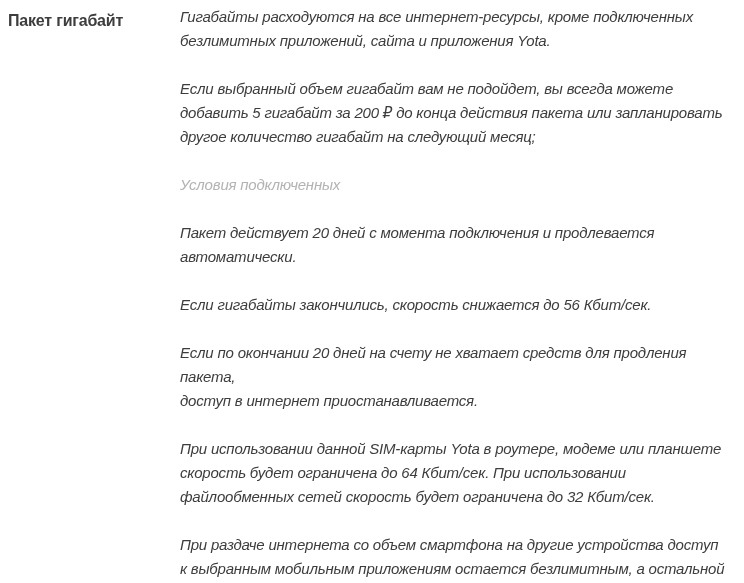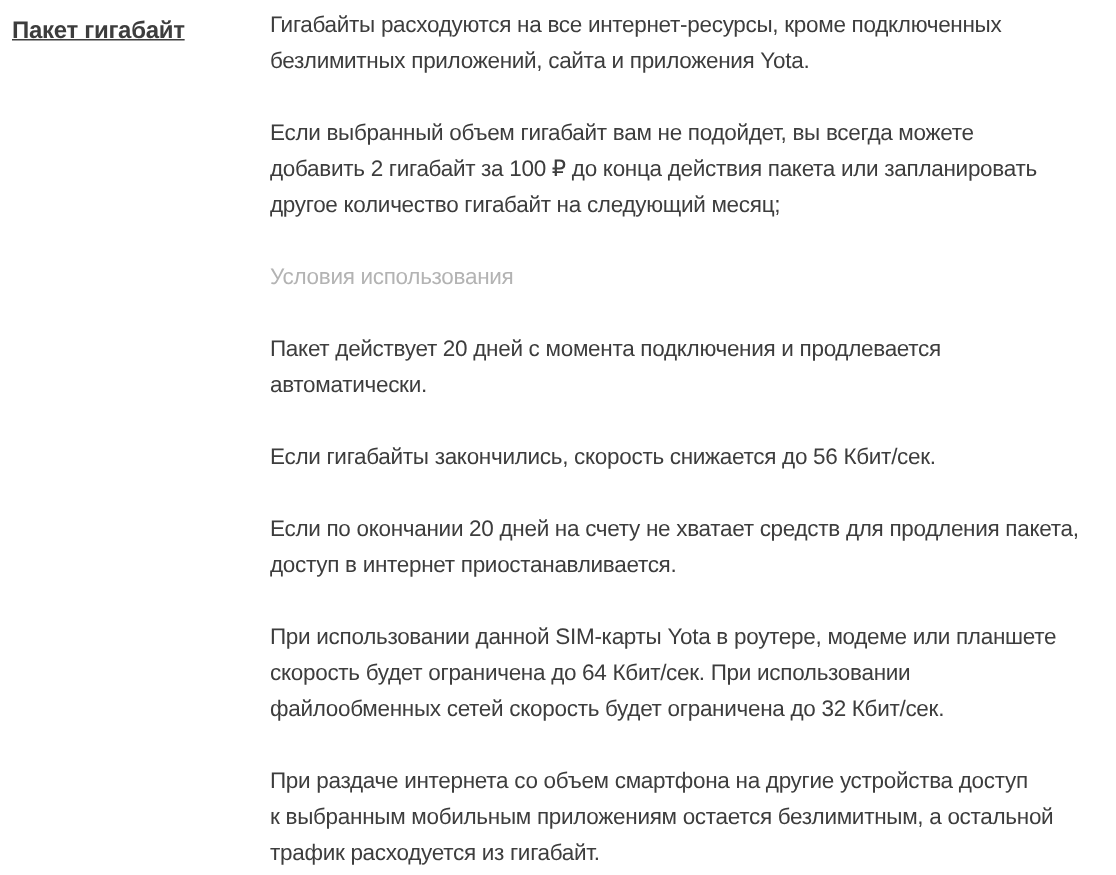--- a/index.html
+++ b/index.html
@@ -27,53 +27,53 @@
     width: 172px;
     flex-shrink: 0;
   }
   .row-label {
     margin-top: 10px;
     font-size: 16px;
     line-height: 22px;
     font-weight: 700;
     color: var(--text);
     letter-spacing: -0.2px;
-    text-decoration: underline;
   }
   .content-col {
     flex: 1;
     padding-top: 5px;
     padding-right: 6px;
   }
   .para {
     margin: 0 0 24px 0;
     font-size: 15px;
     line-height: 24px;
     letter-spacing: -0.2px;
     color: var(--text);
     white-space: pre-line;
+    font-style: italic;
   }
   .para.muted {
     color: var(--muted);
   }
 </style>
 </head>
 <body>
 
 <div class="page">
   <div class="label-col">
     <div class="row-label">Пакет гигабайт</div>
   </div>
   <div class="content-col">
     <p class="para">Гигабайты расходуются на все интернет-ресурсы, кроме подключенных
 безлимитных приложений, сайта и приложения Yota.</p>
     <p class="para">Если выбранный объем гигабайт вам не подойдет, вы всегда можете
-добавить 2 гигабайт за 100 ₽ до конца действия пакета или запланировать
+добавить 5 гигабайт за 200 ₽ до конца действия пакета или запланировать
 другое количество гигабайт на следующий месяц;</p>
-    <p class="para muted">Условия использования</p>
+    <p class="para muted">Условия подключенных</p>
     <p class="para">Пакет действует 20 дней с момента подключения и продлевается
 автоматически.</p>
     <p class="para">Если гигабайты закончились, скорость снижается до 56 Кбит/сек.</p>
     <p class="para">Если по окончании 20 дней на счету не хватает средств для продления пакета,
 доступ в интернет приостанавливается.</p>
     <p class="para">При использовании данной SIM-карты Yota в роутере, модеме или планшете
 скорость будет ограничена до 64 Кбит/сек. При использовании
 файлообменных сетей скорость будет ограничена до 32 Кбит/сек.</p>
     <p class="para">При раздаче интернета со объем смартфона на другие устройства доступ
 к выбранным мобильным приложениям остается безлимитным, а остальной

